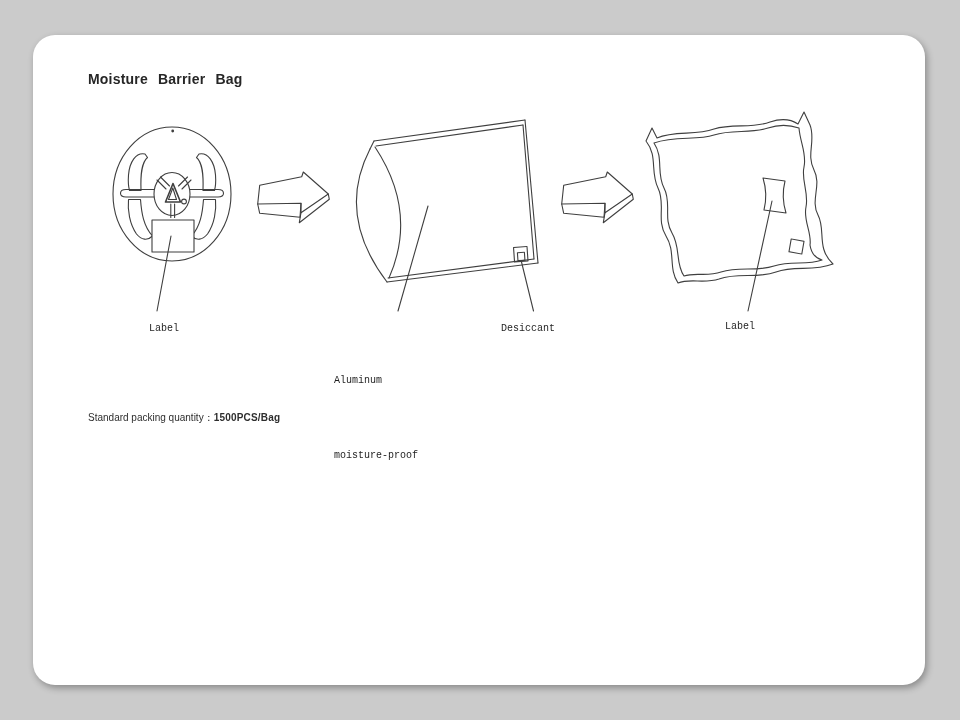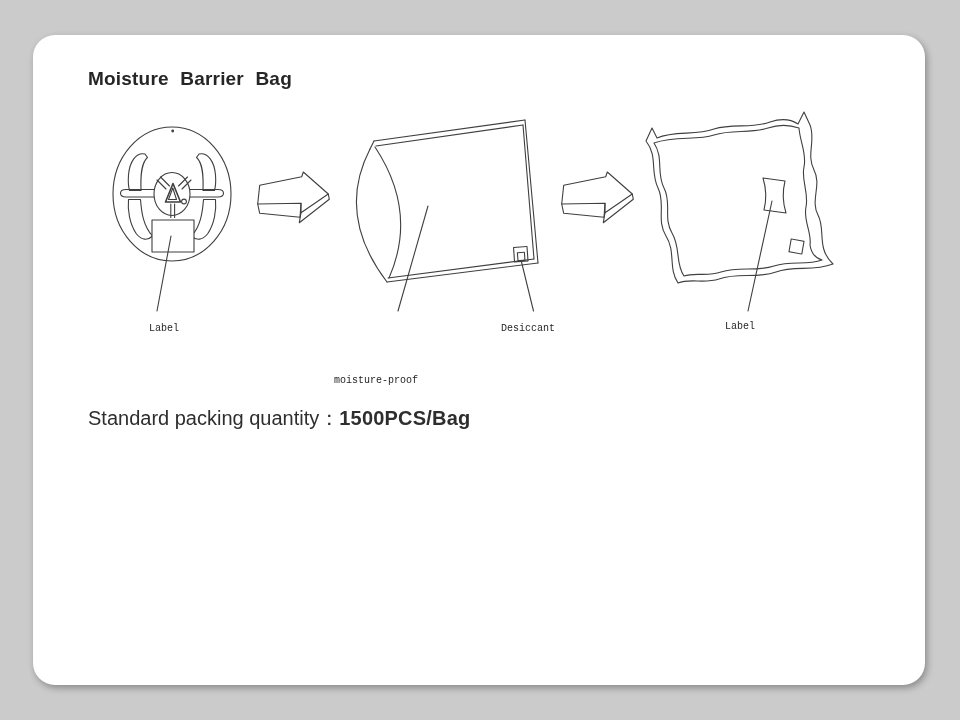--- a/index.html
+++ b/index.html
@@ -23,21 +23,21 @@
     width: 892px;
     height: 650px;
     background: #ffffff;
     border-radius: 22px;
     box-shadow: 2px 3px 7px rgba(0,0,0,0.32);
   }
   .slide-title {
     position: absolute;
     left: 55px;
     top: 34px;
-    font-size: 19px;
+    font-size: 14px;
     font-weight: 700;
     letter-spacing: 0.2px;
     word-spacing: 6px;
     color: #262626;
     line-height: 20px;
   }
   .diagram-svg {
     position: absolute;
     left: 0;
     top: 0;
@@ -49,21 +49,21 @@
     font-family: "Liberation Mono", "DejaVu Sans Mono", monospace;
     font-size: 10px;
     color: #1f1f1f;
     line-height: 25px;
     white-space: pre;
   }
   .footer-text {
     position: absolute;
     left: 55px;
     top: 372px;
-    font-size: 20px;
+    font-size: 10px;
     color: #2e2e2e;
     line-height: 22px;
   }
   .footer-text .qty-value {
     font-weight: 700;
     letter-spacing: 0.2px;
   }
 </style>
 </head>
 <body>
@@ -157,20 +157,21 @@
           <rect x="790" y="240" width="13" height="13"></rect>
         </g>
 
         <path d="M772,201 L748,311"></path>
       </g>
     </svg>
 
     <div class="mono-label" style="left:116px; top:281px;">Label</div>
 
     <div class="mono-label" style="left:301px; top:283px;">
+      <div>Aluminum</div>
       <div>moisture-proof</div>
     </div>
 
     <div class="mono-label" style="left:468px; top:281px;font-family:Liberation Mono, monospace;">Desiccant</div>
 
     <div class="mono-label" style="left:692px; top:279px;">Label</div>
 
     <div class="footer-text">
       <span>Standard packing quantity：</span><span class="qty-value">1500PCS/Bag</span>
     </div>

